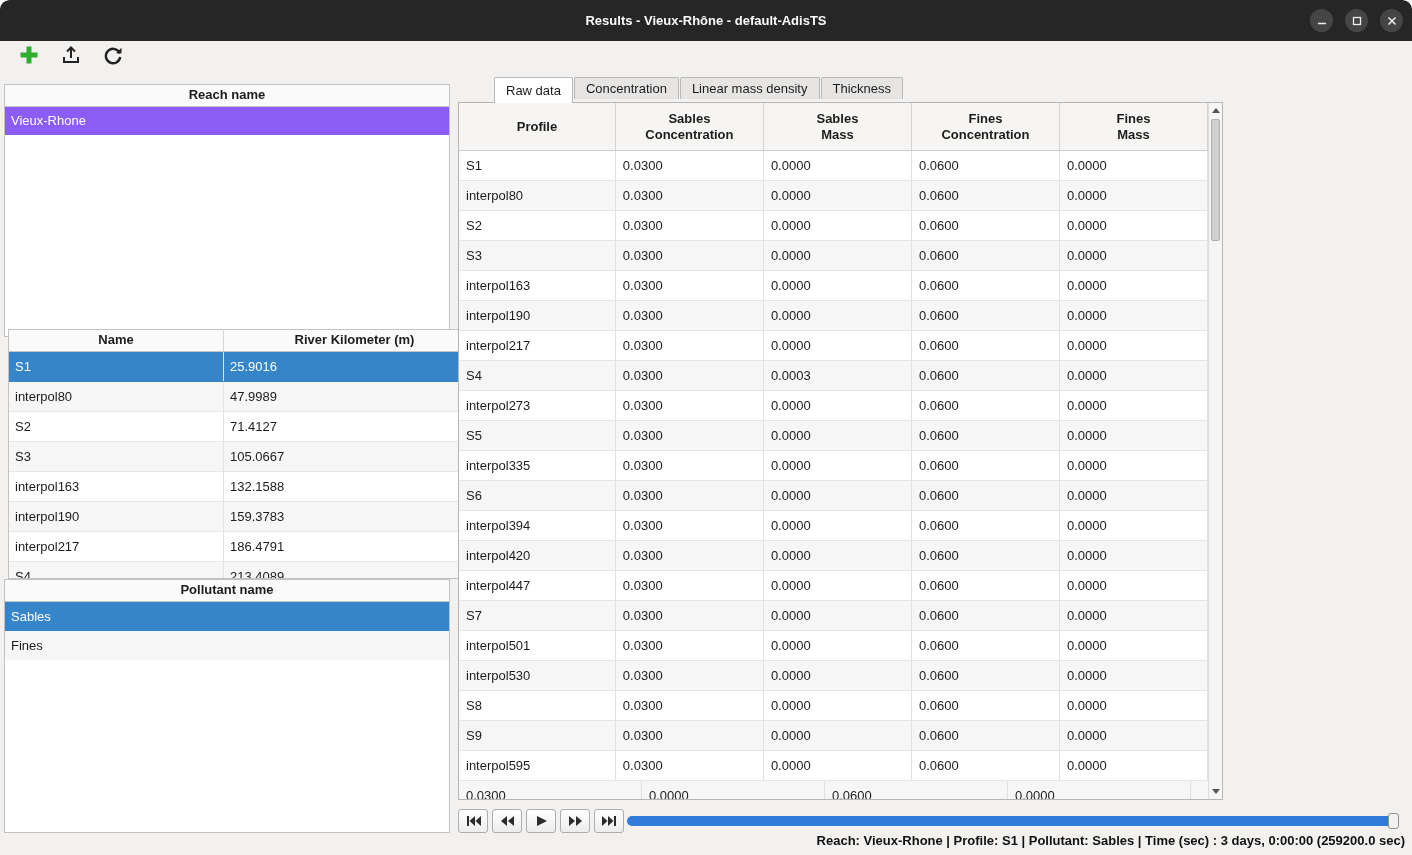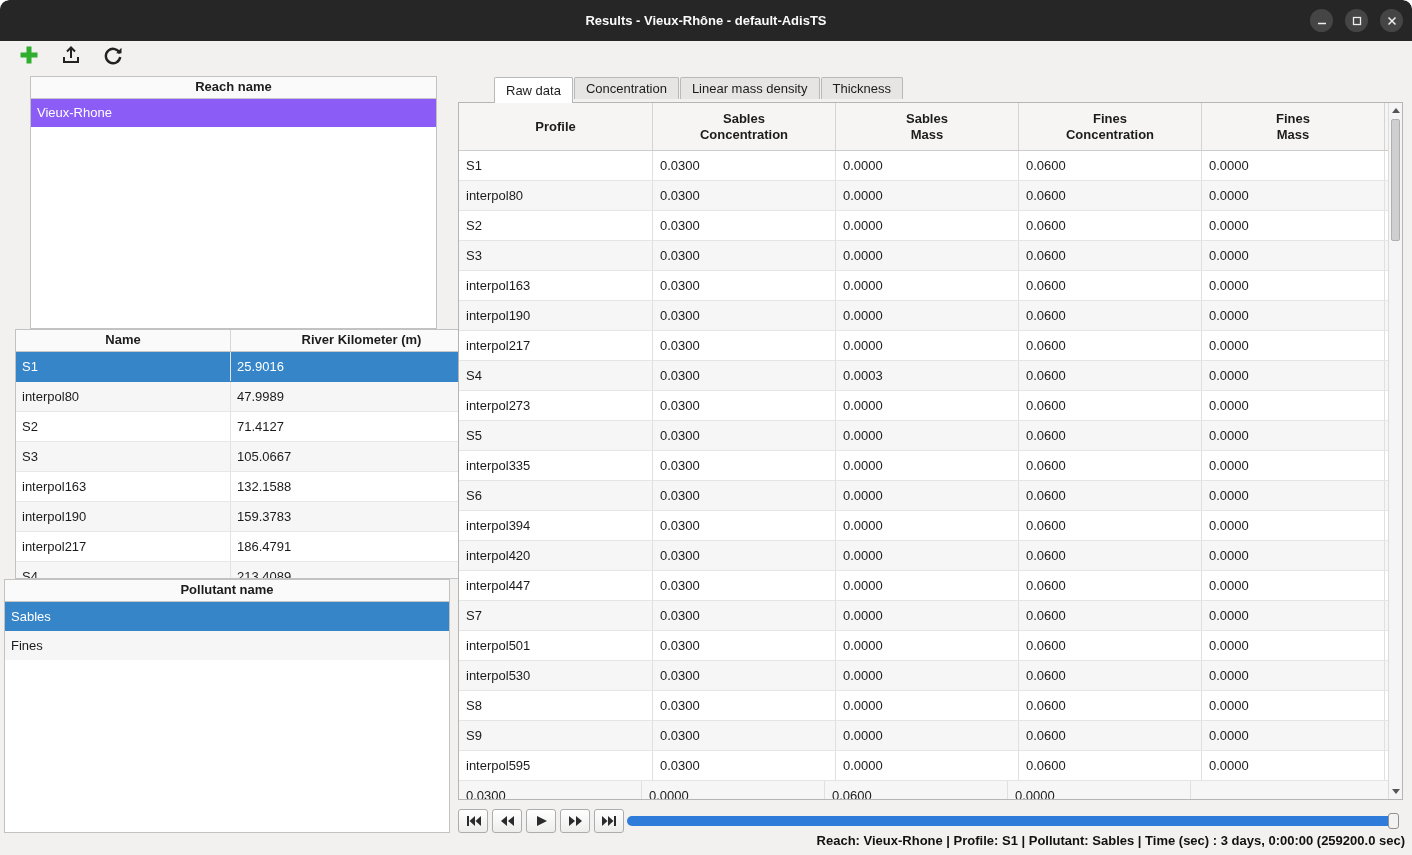--- a/index.html
+++ b/index.html
@@ -14,25 +14,25 @@
   .winbtn{width:23px;height:23px;border-radius:50%;background:#454545;display:flex;align-items:center;justify-content:center;}
 
   
   .toolbar{position:absolute;top:33px;left:0;right:0;height:43px;display:flex;align-items:center;padding-left:16px;gap:16px;}
   .toolbtn{width:26px;height:26px;display:flex;align-items:center;justify-content:center;}
 
   
   .box{position:absolute;background:#ffffff;border:1px solid #c2c2c2;box-sizing:border-box;overflow:hidden;}
   .box-header{height:21px;line-height:20px;text-align:center;font-weight:bold;background:#fafafa;border-bottom:1px solid #c6c6c6;}
 
-  .reach-box{left:4px;top:76px;width:407px;height:253px;margin-left:26px;}
+  .reach-box{left:4px;top:84px;width:446px;height:253px;}
   .list-row{height:28px;line-height:28px;padding:0 6px;}
   .selected{background:#8b5cf6;color:#ffffff;}
 
-  .profiles-box{left:15px;top:329px;width:492px;height:250px;}
+  .profiles-box{left:8px;top:329px;width:492px;height:250px;}
   .phead{display:flex;height:21px;font-weight:bold;background:#fafafa;border-bottom:1px solid #c6c6c6;margin-right:14px;}
   .phead .hc{line-height:20px;text-align:center;box-sizing:border-box;}
   .hc-name{width:215px;border-right:1px solid #d6d6d6;}
   .hc-km{flex:1;}
   .pbody{margin-right:14px;}
   .prow{display:flex;height:30px;line-height:29px;border-bottom:1px solid #e7e7e7;box-sizing:border-box;}
   .prow:nth-child(even){background:#f6f6f6;}
   .prow.selected{background:#3685c8;color:#fff;border-bottom-color:#3685c8;}
   .pcell-name{width:215px;padding-left:6px;border-right:1px solid #e2e2e2;box-sizing:border-box;}
   .pcell-km{flex:1;padding-left:6px;}
@@ -50,21 +50,21 @@
   .sb-down::after{content:"";border-left:4px solid transparent;border-right:4px solid transparent;border-top:5px solid #555;}
   .sb-thumb{position:absolute;left:2px;right:2px;background:#cfcfcf;border:1px solid #b0b0b0;border-radius:2px;box-sizing:border-box;}
 
   
   .tabbar{position:absolute;left:458px;top:77px;height:25px;display:flex;align-items:flex-start;z-index:5;padding-left:36px;}
   .tab{height:21px;line-height:21px;padding:0 11px;background:#e6e5e4;border:1px solid #b9b9b9;border-bottom:none;
        border-radius:2px 2px 0 0;margin-right:1px;box-sizing:content-box;}
   .tab.active{height:25px;line-height:25px;background:#ffffff;margin-bottom:-1px;position:relative;z-index:6;}
 
   
-  .pane{position:absolute;left:458px;top:102px;width:945px;height:698px;background:#ffffff;border:1px solid #b5b5b5;
+  .pane{position:absolute;left:458px;top:102px;width:765px;height:698px;background:#ffffff;border:1px solid #b5b5b5;
         box-sizing:border-box;overflow:hidden;}
   .thead{display:flex;height:48px;background:#f6f5f3;border-bottom:1px solid #cccccc;margin-right:14px;font-weight:bold;box-sizing:border-box;}
   .hcell{display:flex;flex-direction:column;justify-content:center;align-items:center;border-right:1px solid #d4d4d4;box-sizing:border-box;line-height:16px;}
   .c0{width:194px;} .c1,.c2,.c3,.c4{width:183px;}
   .tbody{margin-right:14px;}
   .trow{display:flex;height:30px;line-height:29px;border-bottom:1px solid #e5e5e5;box-sizing:border-box;}
   .trow:nth-child(even){background:#f6f6f6;}
   .tc{padding-left:7px;border-right:1px solid #e0e0e0;box-sizing:border-box;overflow:hidden;white-space:nowrap;}
 
   

